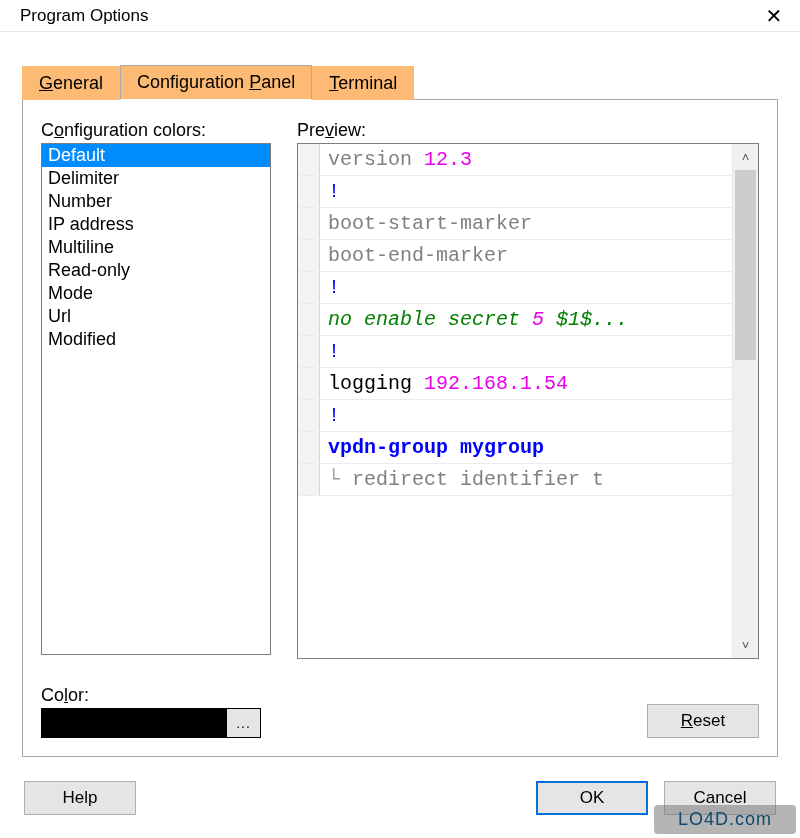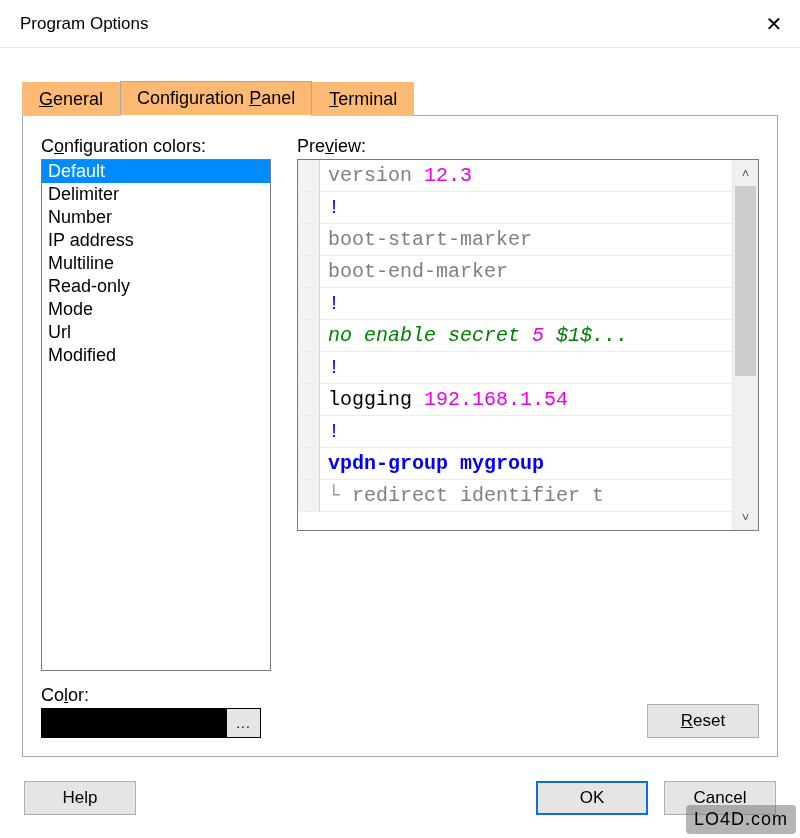--- a/index.html
+++ b/index.html
@@ -9,21 +9,21 @@
       background: #ffffff;
       color: #000000;
       width: 800px;
       height: 838px;
       overflow: hidden;
     }
     .titlebar {
       display: flex;
       align-items: center;
       justify-content: space-between;
-      height: 48px;
+      height: 32px;
       padding: 0 6px 0 20px;
       border-bottom: 1px solid #e8e8e8;
     }
     .titlebar-title { font-size: 17px; color: #000; }
     .close-icon {
       width: 40px; height: 40px;
       display: flex; align-items: center; justify-content: center;
       font-size: 20px;
       font-family: Arial, sans-serif;
       color: #000;
@@ -81,21 +81,21 @@
       cursor: default;
       white-space: nowrap;
     }
     .listbox-item.selected {
       background: #008cff;
       color: #fff;
     }
     
     .preview-wrap {
       border: 1px solid #7c7c7c;
-      height: 372px;
+      height: 516px;
       display: flex;
       background: #fff;
     }
     .preview-body {
       flex: 1 1 auto;
       overflow: hidden;
     }
     .preview-line {
       display: flex;
       border-bottom: 1px solid #eceaec;
@@ -138,21 +138,21 @@
     }
     .scroll-track { flex: 1 1 auto; position: relative; }
     .scroll-thumb {
       position: absolute;
       left: 2px; right: 2px;
       background: #cdcdcd;
     }
 
     
     .color-row {
-      margin-top: 14px;
+      margin-top: 26px;
       display: flex;
       justify-content: space-between;
       align-items: flex-end;
     }
     .color-group { display: flex; flex-direction: column; }
     .color-pick {
       display: flex;
       border: 1px solid #000;
       height: 30px;
       width: 220px;
@@ -196,23 +196,23 @@
       padding: 0 2px;
     }
     .button-row-right { display: flex; gap: 16px; }
 
     
     .watermark {
       position: absolute;
       right: 4px;
       bottom: 4px;
       background: rgba(120,120,120,0.55);
-      color: #000000;
+      color: #0c4a6e;
       font-size: 18px;
-      padding: 4px 8px;
+      padding: 4px 24px;
       border-radius: 4px;
       letter-spacing: 1px;
       font-family: Arial, sans-serif;
     }
     .page-root { position: relative; width: 800px; height: 838px; }
   </style>
 </head>
 <body>
 <div class="page-root">
 

